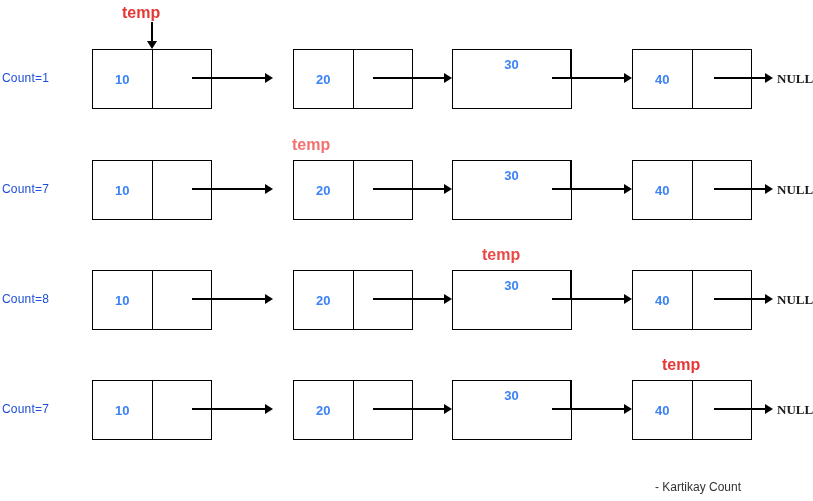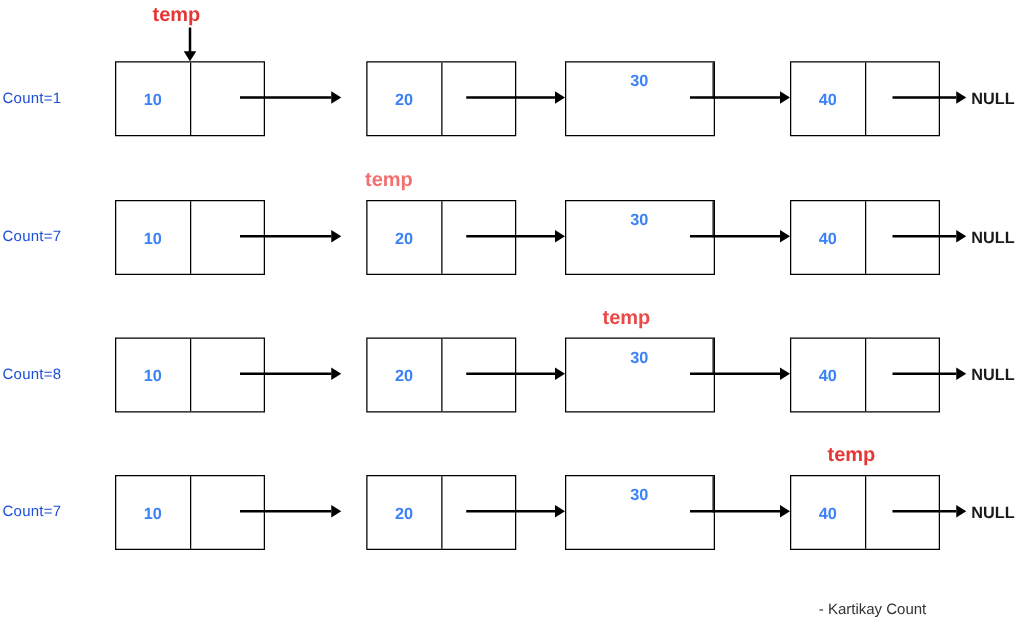--- a/index.html
+++ b/index.html
@@ -31,21 +31,21 @@
     position:absolute;right:-8px;top:-4px;width:0;height:0;
     border-left:8px solid #000;border-top:5px solid transparent;border-bottom:5px solid transparent;
   }
   .arrow.a0{left:192px;width:73px;}
   .arrow.a1{left:373px;width:71px;}
   .arrow.a2{left:552px;width:72px;}
   .arrow.anull{left:714px;width:51px;}
 
   .null-label{
     position:absolute;left:777px;top:22px;
-    font-family:Liberation Sans, sans-serif;font-size:13px;font-weight:600;color:#1a1a1a;
+    font-family:Liberation Serif, serif;font-size:13px;font-weight:600;color:#1a1a1a;
   }
 
   .temp{
     position:absolute;width:60px;
     font-size:16px;font-weight:bold;top:-24px;
   }
   .temp.tc0{left:122px;top:-45px;}
   .temp.tc1{left:292px;}
   .temp.tc2{left:482px;}
   .temp.tc3{left:662px;}

